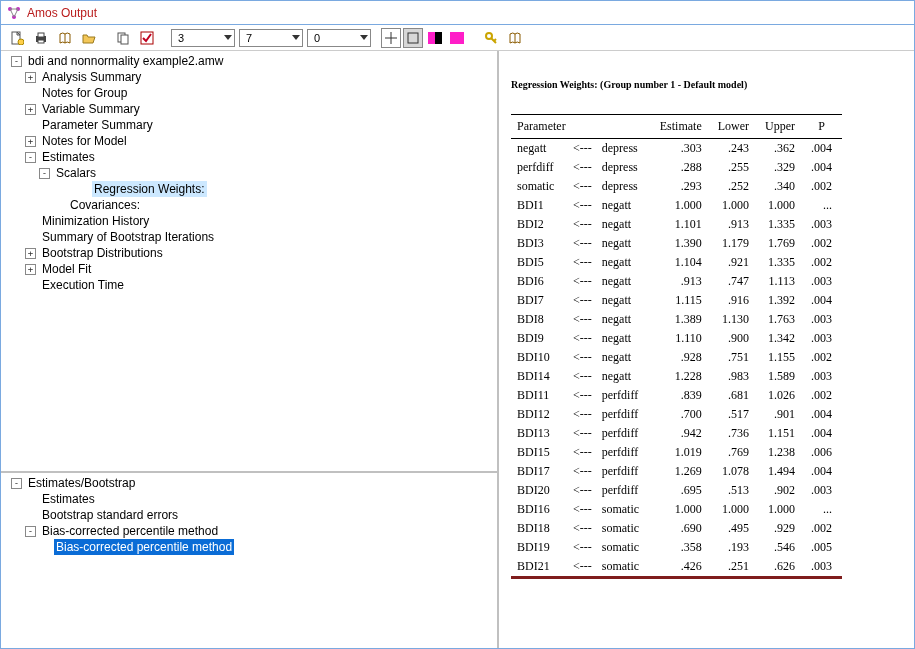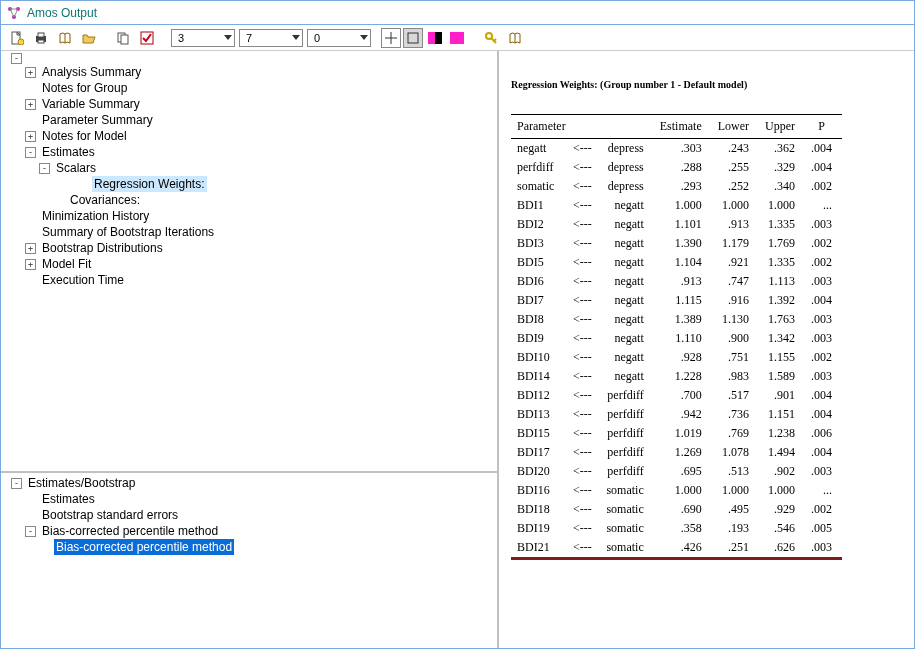--- a/index.html
+++ b/index.html
@@ -19,21 +19,21 @@
   .titlebar {
     height: 24px;
     background: #fff;
     border-bottom: 1px solid #7aa9e0;
     display: flex;
     align-items: center;
     padding: 0 6px;
     gap: 6px;
   }
   .titlebar .app-icon svg { display:block; }
-  .titlebar .title { font-size: 12px; color: #0f766e; }
+  .titlebar .title { font-size: 12px; color: #b91c1c; }
   .toolbar {
     height: 26px;
     background: #fff;
     border-bottom: 1px solid #ccc;
     display: flex;
     align-items: center;
     padding: 0 6px;
     gap: 4px;
   }
   .toolbar .sep { width: 6px; }
@@ -119,21 +119,21 @@
     text-align:center;
   }
   table.reg th:first-child { text-align:left; }
   table.reg td {
     padding: 2px 10px 2px 6px;
     text-align:right;
     font-variant-numeric: tabular-nums;
   }
   table.reg td.pname { text-align:left; min-width:58px; }
   table.reg td.arrow { text-align:center; padding:2px 4px; }
-  table.reg td.from { text-align:right; min-width:58px; }
+  table.reg td.from { text-align:left; min-width:58px; }
   table.reg tr:last-child td { border-bottom:3px solid #7f1d1d; }
 </style>
 </head>
 <body>
 
 <div class="titlebar">
   <span class="app-icon">
     <svg width="14" height="14" viewBox="0 0 14 14">
       <circle cx="3" cy="3" r="2" fill="#c02fc0"></circle>
       <circle cx="11" cy="3" r="2" fill="#c02fc0"></circle>
@@ -237,20 +237,21 @@
 </div>
 
 <div class="content">
   <div class="leftcol">
     <div class="tree-pane">
       <div class="tree">
         <ul>
           <li>
             <div class="trow">
                 <span class="expander">-</span>
+                <span class="tree-label">bdi and nonnormality example2.amw</span>
               </div>
             <ul>
               <li>
                   <div class="trow">
                     <span class="expander">+</span>
                     <span class="tree-label">Analysis Summary</span>
                   </div>
                 </li>
               <li>
                   <div class="trow">
@@ -505,20 +506,29 @@
           <tr>
             <td class="pname">BDI14</td>
             <td class="arrow">&lt;---</td>
             <td class="from">negatt</td>
             <td>1.228</td>
             <td>.983</td>
             <td>1.589</td>
             <td>.003</td>
           </tr>
           <tr>
+            <td class="pname">BDI11</td>
+            <td class="arrow">&lt;---</td>
+            <td class="from">perfdiff</td>
+            <td>.839</td>
+            <td>.681</td>
+            <td>1.026</td>
+            <td>.002</td>
+          </tr>
+          <tr>
             <td class="pname">BDI12</td>
             <td class="arrow">&lt;---</td>
             <td class="from">perfdiff</td>
             <td>.700</td>
             <td>.517</td>
             <td>.901</td>
             <td>.004</td>
           </tr>
           <tr>
             <td class="pname">BDI13</td>

